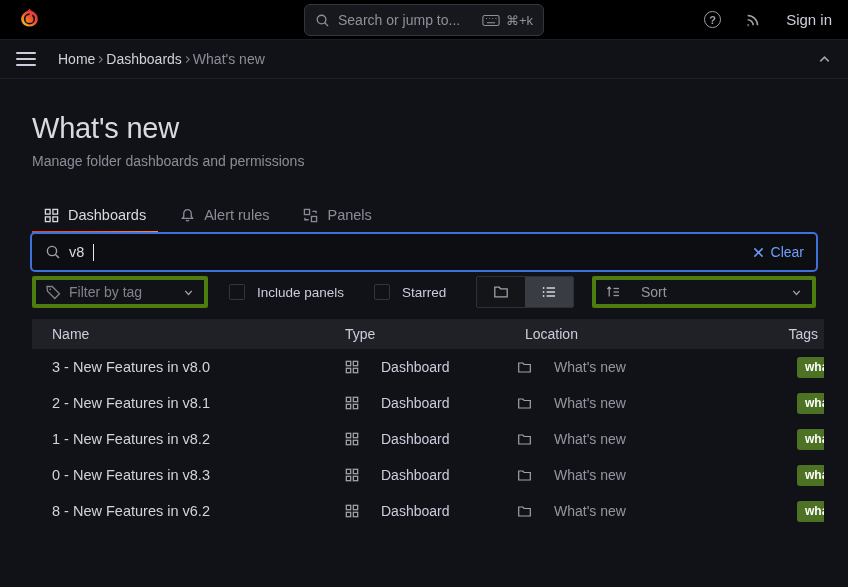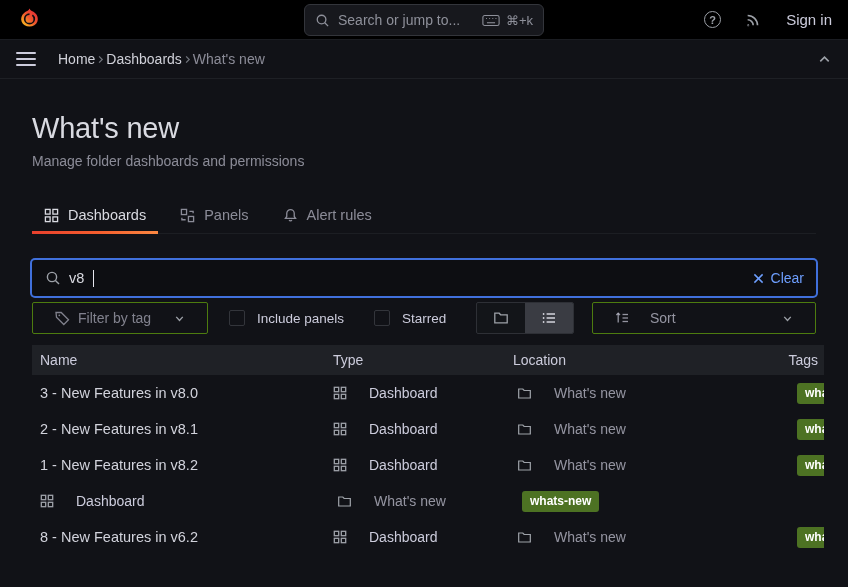--- a/index.html
+++ b/index.html
@@ -64,37 +64,37 @@
     color:rgba(204,204,220,0.65); cursor:pointer; position:relative; font-size:14.5px;
   }
   .tab.active { color:#d9dae1; }
   .tab.active::after {
     content:""; position:absolute; left:0; right:0; bottom:-1px; height:3px;
     background:linear-gradient(90deg,#e8402d 0%,#f55f2e 55%,#fb8842 100%);
   }
 
   
   .search-box {
-    margin-top:26px; height:36px; border-radius:3px; background:#0d0e12;
+    height:36px; border-radius:3px; background:#0d0e12;
     box-shadow:0 0 0 2px #4070dc; display:flex; align-items:center;
     padding:0 12px 0 13px; gap:8px; position:relative; cursor:text;
   }
   .search-box .magnifier { color:#9da1a8; }
   .search-value { color:#d9dae1; font-size:14.5px; }
   .caret { width:1px; height:17px; background:#e6e6ee; margin-left:1px; }
   .clear-btn {
     margin-left:auto; display:flex; align-items:center; gap:7px;
     color:#6e9fff; cursor:pointer; font-size:14px;
   }
 
   
   .filter-row { margin-top:6px; display:flex; align-items:center; }
   .select {
-    height:32px; border:1px solid #4d7c0f; border-radius:2px; background:#111217;
-    display:flex; align-items:center; padding:0 21px; gap:8px; cursor:pointer;
+    height:32px; border:4px solid #4d7c0f; border-radius:2px; background:#111217;
+    display:flex; align-items:center; padding:0 9px; gap:8px; cursor:pointer;
     color:rgba(204,204,220,0.6);
   }
   .select .chev { margin-left:auto; color:#9da1a8; }
   .tag-select { width:176px; }
   .sort-select { width:224px; margin-left:18px; color:rgba(204,204,220,0.7);gap:20px; }
   .checkbox-group { display:flex; align-items:center; gap:12px; margin-left:21px; cursor:pointer; }
   .checkbox-group.second { margin-left:30px; }
   .checkbox {
     width:16px; height:16px; border:1px solid #33353b; border-radius:2px; background:#111217;
   }
@@ -109,21 +109,21 @@
   
   .table { margin-top:11px; margin-right:-8px; width:792px; }
   .tr {
     display:grid; grid-template-columns:293px 180px 275px 44px;
     align-items:center; height:36px;
   }
   .thead {
     height:30px; background:#1f2126; color:#ccccdc;
   }
   .thead .cell { font-size:14px; }
-  .cell { padding-left:8px; white-space:nowrap; overflow:hidden; }
+  .cell { padding-left:20px; white-space:nowrap; overflow:hidden; }
   .cell.tags-cell { padding-left:17px; text-align:left; }
   .thead .tags-cell { padding-left:0; text-align:right; padding-right:6px; }
   .row { cursor:pointer; }
   .name-cell { color:#d2d3dc; font-size:14.5px; }
   .type-cell, .loc-cell { display:flex; align-items:center; gap:22px; color:#ccccdc; }
   .type-cell .ic, .loc-cell .ic { color:#9da1a8; flex:none; }
   .loc-cell { color:rgba(204,204,220,0.7); padding-left:12px; }
   .tag-badge {
     display:inline-block; background:#4d7223; color:#ffffff; font-size:12px;
     font-weight:700; padding:3.5px 8px; border-radius:3px; white-space:nowrap;
@@ -218,33 +218,33 @@
       <svg width="15" height="15" viewBox="0 0 16 16" fill="none" stroke="currentColor" stroke-width="1.4">
         <rect x="1.5" y="1.5" width="5" height="5"></rect>
           <rect x="9.5" y="1.5" width="5" height="5"></rect>
         <rect x="1.5" y="9.5" width="5" height="5"></rect>
           <rect x="9.5" y="9.5" width="5" height="5"></rect>
       </svg>
       <span>Dashboards</span>
     </div>
     <div class="tab">
       <svg width="15" height="15" viewBox="0 0 16 16" fill="none" stroke="currentColor" stroke-width="1.4">
+        <path d="M8 1.8a4 4 0 0 0-4 4v3.2L2.6 11h10.8L12 9V5.8a4 4 0 0 0-4-4z"></path>
+        <path d="M6.6 12.8a1.5 1.5 0 0 0 2.8 0"></path>
+      </svg>
+      <span>Alert rules</span>
+    </div>
+    <div class="tab">
+      <svg width="15" height="15" viewBox="0 0 16 16" fill="none" stroke="currentColor" stroke-width="1.4">
         <rect x="1.5" y="1.5" width="5.5" height="5.5"></rect>
         <rect x="9" y="9" width="5.5" height="5.5"></rect>
         <polyline points="10,3.5 14,3.5 14,5.5"></polyline>
           <polyline points="6,12.5 2,12.5 2,10.5"></polyline>
       </svg>
       <span>Panels</span>
-    </div>
-    <div class="tab">
-      <svg width="15" height="15" viewBox="0 0 16 16" fill="none" stroke="currentColor" stroke-width="1.4">
-        <path d="M8 1.8a4 4 0 0 0-4 4v3.2L2.6 11h10.8L12 9V5.8a4 4 0 0 0-4-4z"></path>
-        <path d="M6.6 12.8a1.5 1.5 0 0 0 2.8 0"></path>
-      </svg>
-      <span>Alert rules</span>
     </div>
   </div>
 
   <div class="search-box">
     <svg class="magnifier" width="16" height="16" viewBox="0 0 16 16" fill="none" stroke="currentColor" stroke-width="1.4">
       <circle cx="7" cy="7" r="4.6"></circle>
         <line x1="10.4" y1="10.4" x2="14" y2="14"></line>
     </svg>
     <span class="search-value">v8</span>
     <span class="caret"></span>
@@ -386,20 +386,21 @@
             <path d="M1.8 3.2h4.4l1.4 1.6h6.6v8H1.8z"></path>
           </svg>
         <span>What's new</span>
       </div>
       <div class="cell tags-cell">
         <span class="tag-badge">whats-new</span>
       </div>
     </div>
 
     <div class="tr row">
+      <div class="cell name-cell">0 - New Features in v8.3</div>
       <div class="cell type-cell">
         <svg class="ic" width="14" height="14" viewBox="0 0 16 16" fill="none" stroke="currentColor" stroke-width="1.5">
             <rect x="1.5" y="1.5" width="5" height="5"></rect>
             <rect x="9.5" y="1.5" width="5" height="5"></rect>
             <rect x="1.5" y="9.5" width="5" height="5"></rect>
             <rect x="9.5" y="9.5" width="5" height="5"></rect>
           </svg>
         <span>Dashboard</span>
       </div>
       <div class="cell loc-cell">

